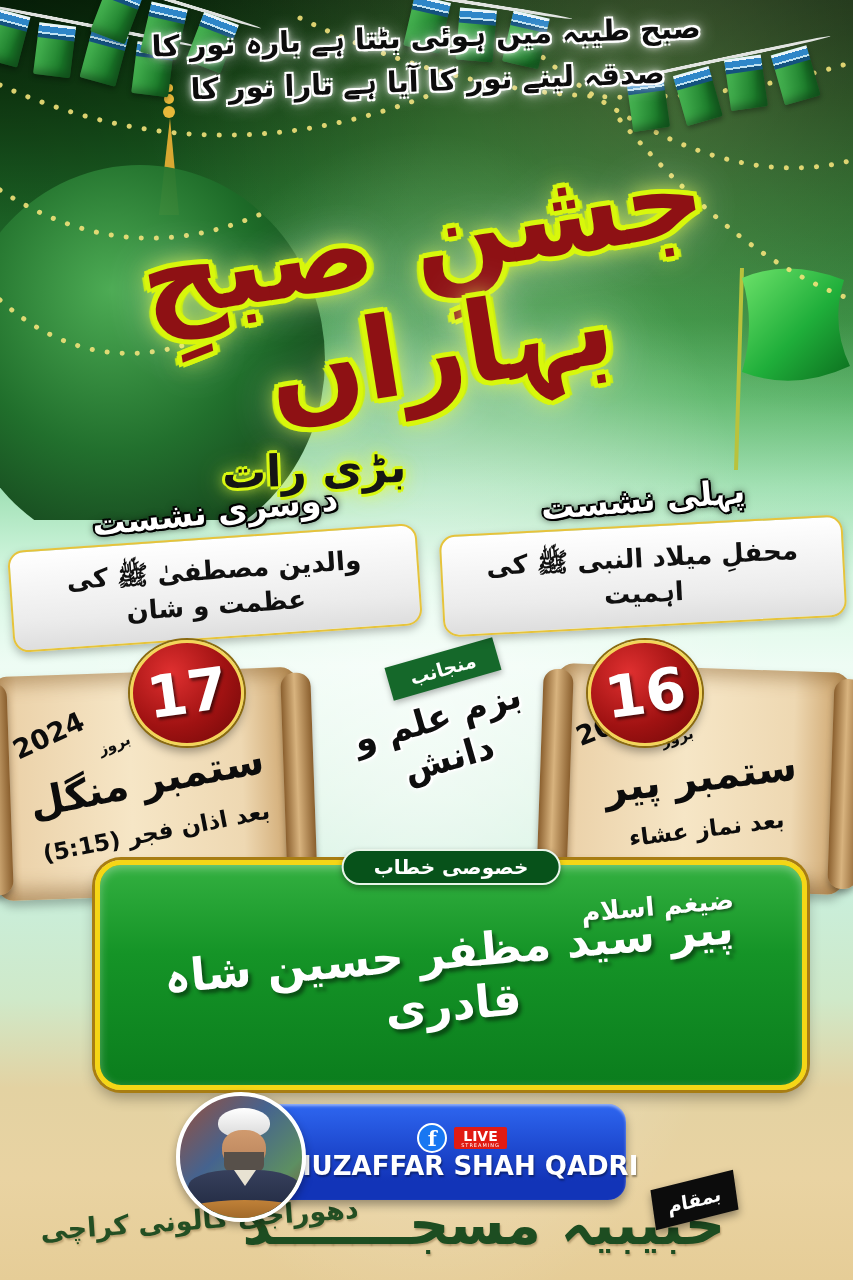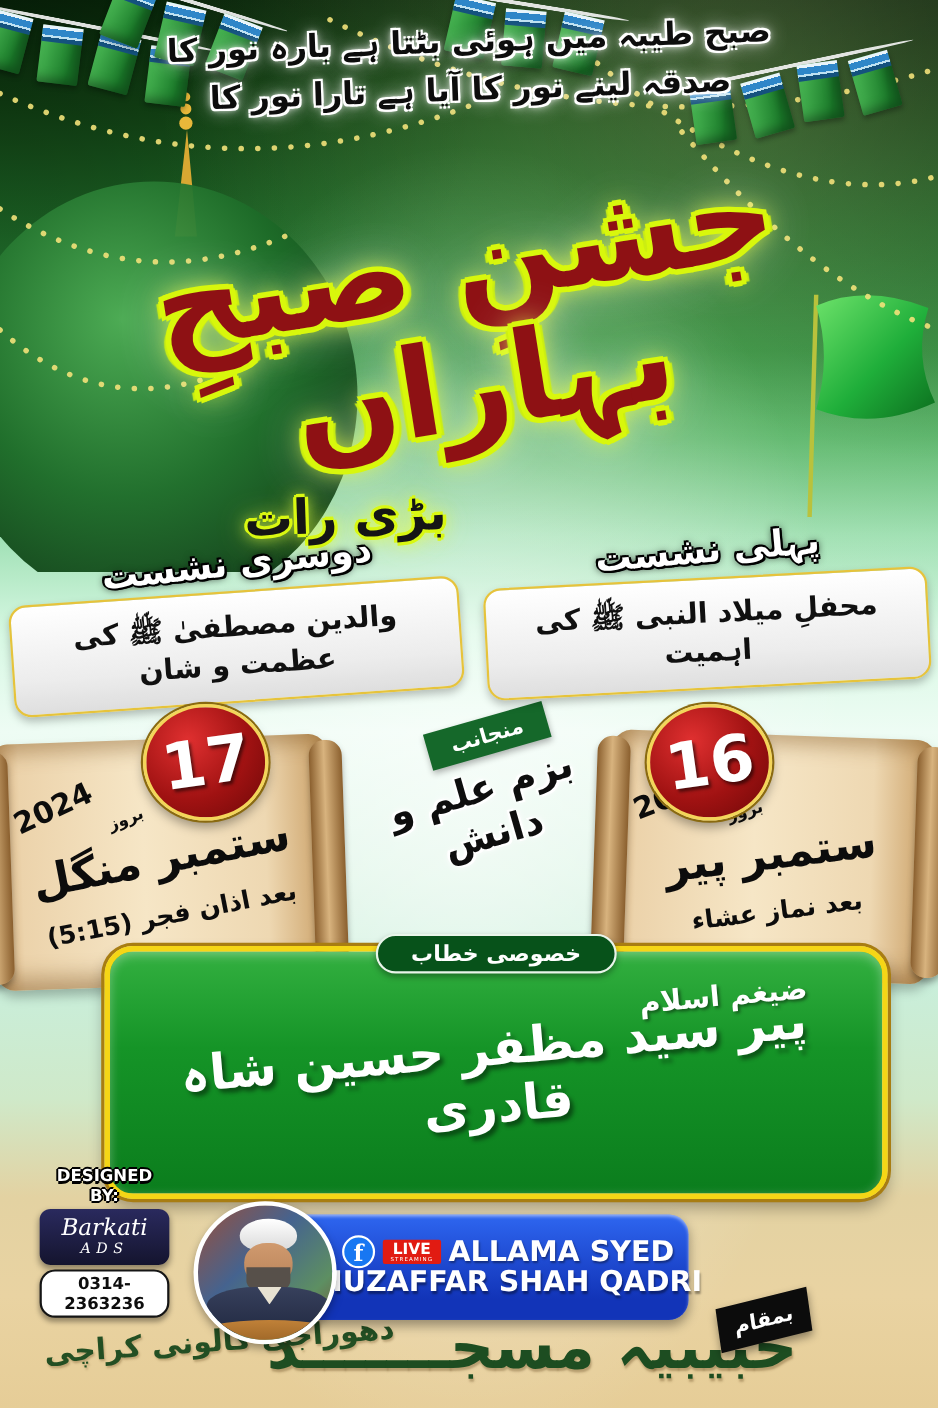--- a/index.html
+++ b/index.html
@@ -250,46 +250,37 @@
     <div class="org-label" dir="rtl">منجانب</div>
     <div class="org-name" dir="rtl">بزم علم و دانش</div>
   </div>
 
   <div class="panel">
     <div class="panel-badge" dir="rtl">خصوصی خطاب</div>
     <div class="panel-honorific" dir="rtl">ضیغم اسلام</div>
     <div class="panel-speaker" dir="rtl">پیر سید مظفر حسین شاہ قادری</div>
   </div>
 
-  <div class="designer">
-    <div class="d-label">DESIGNED BY:</div>
-    <div class="d-box">
-      <div class="d-brand">Barkati</div>
-      <div class="d-brand-sub">ADS</div>
-    </div>
-    <div class="d-phone">0314-2363236</div>
-  </div>
 
   <div class="photo">
     <div class="p-turban"></div>
     <div class="p-face"></div>
     <div class="p-beard"></div>
     <div class="p-robe"></div>
     <div class="p-neck"></div>
     <div class="p-desk"></div>
   </div>
 
   <div class="live-banner">
     <div class="lb-row">
       <div class="fb-icon">f</div>
       <div class="live-badge">
         <span class="live-word">LIVE</span>
         <span class="streaming-word">STREAMING</span>
       </div>
-      <div class="lb-text">ALLAMA SYED</div>
     </div>
     <div class="lb-text">MUZAFFAR SHAH QADRI</div>
   </div>
 
   <div class="venue-badge" dir="rtl">بمقام</div>
   <div class="masjid-name" dir="rtl">حبیبیہ مسجـــــــد</div>
   <div class="masjid-area" dir="rtl">دھوراجی کالونی کراچی</div>
 
 </div>
 

